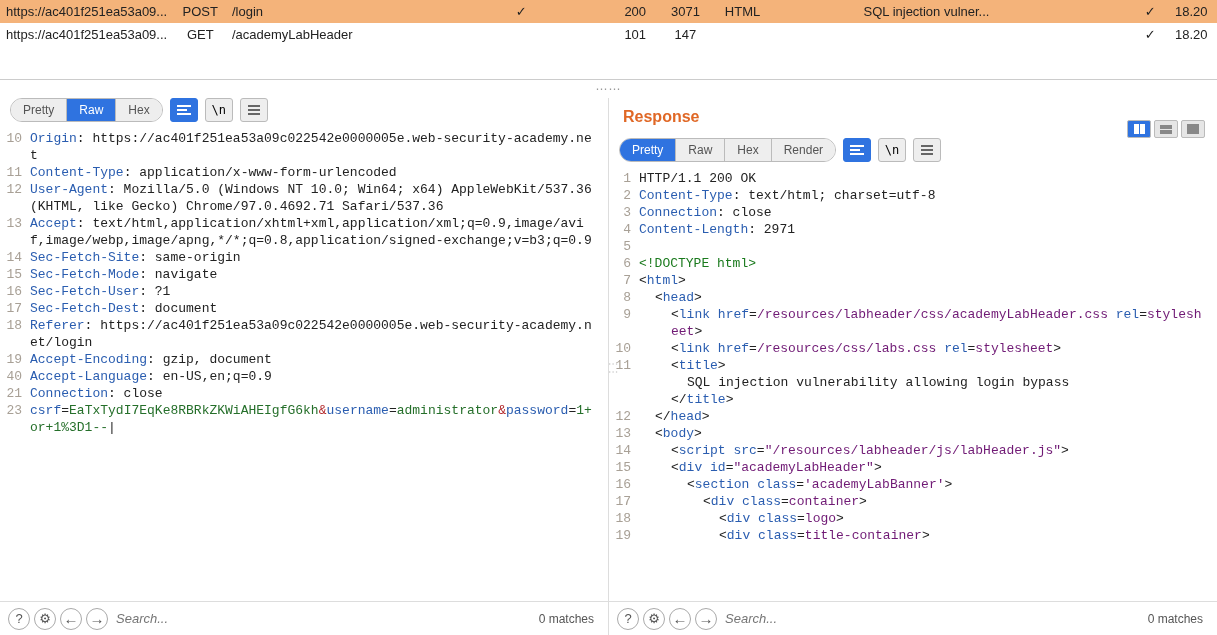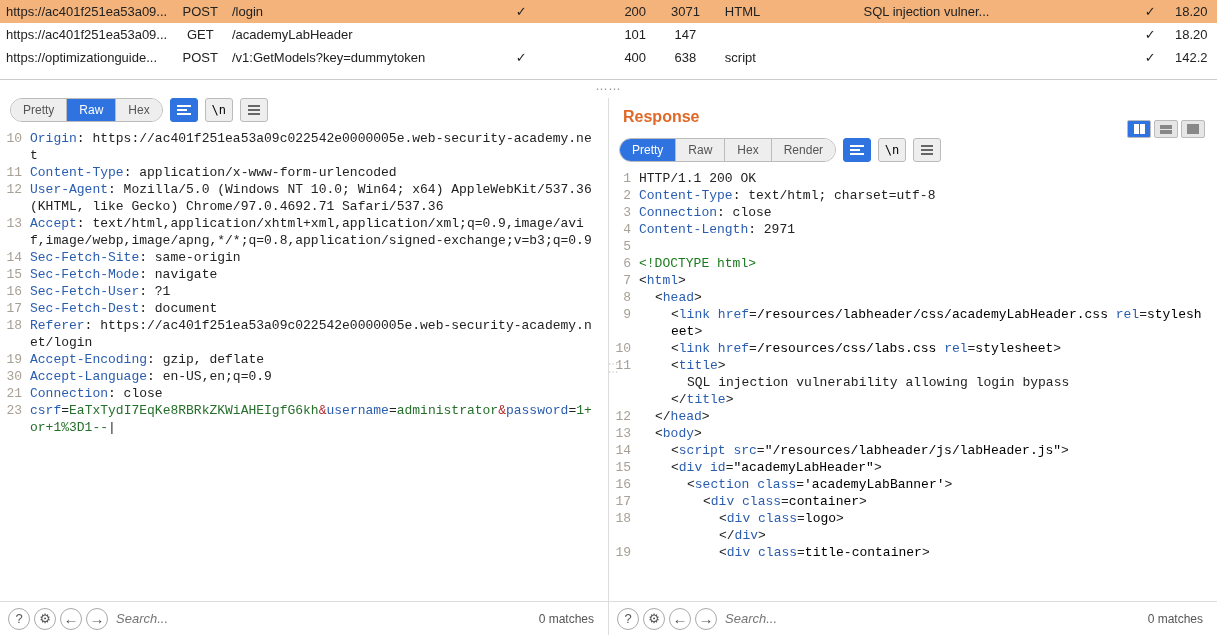--- a/index.html
+++ b/index.html
@@ -37,21 +37,21 @@
   .wrap-icon{display:flex;flex-direction:column;gap:2px;align-items:flex-start;}
   .wrap-icon span{height:2px;background:#fff;display:block;}
   .wrap-icon span:nth-child(1){width:14px;} .wrap-icon span:nth-child(2){width:10px;} .wrap-icon span:nth-child(3){width:14px;}
   .editor { flex:1; overflow:auto; padding: 2px 0 2px 2px; font-family: "Courier New", monospace; font-size:13px; line-height:17px; position:relative;}
   .editor::-webkit-scrollbar{width:10px;} .editor::-webkit-scrollbar-thumb{background:#ccc;border-radius:5px;}
   .line { display:flex; }
   .gutter { width:28px; text-align:right; color:#a8a096; padding-right:8px; flex-shrink:0; user-select:none;}
   .code { flex:1; white-space:pre-wrap; word-break:break-all; padding-right:10px;}
   .hk { color:#2a5db0;text-align:center; } 
   .tag { color:#2a5db0; }
-  .attr { color:#000000; }
+  .attr { color:#701a75; }
   .val { color:#256f2a; }
   .amp { color:#b22528; }
   .grn { color:#1a7a1d;}
   
   .bottom { display:flex; align-items:center; gap:4px; padding:4px 8px; border-top:1px solid #ddd; height:34px;}
   .circle { width:22px;height:22px;border:1px solid #aaa;border-radius:50%;display:flex;align-items:center;justify-content:center;font-size:13px;color:#555;background:#fff;}
   .gear::before{content:"\2699";}
   .arrow {font-size:15px;}
   .search { flex:1; }
   .search input { width:100%; border:none; outline:none; font-style:italic; color:#888; font-size:13px; padding:3px 4px;}
@@ -81,32 +81,20 @@
           <td class="c-meth">GET</td>
           <td class="c-path">/academyLabHeader</td>
           <td class="c-chk1"></td>
           <td class="c-status">101</td>
           <td class="c-len">147</td>
           <td class="c-mime"></td>
           <td class="c-title"></td>
           <td class="c-chk2">✓</td>
           <td class="c-time">18.20</td>
         </tr>
-        <tr>
-          <td class="c-host">https://optimizationguide...</td>
-          <td class="c-meth">POST</td>
-          <td class="c-path">/v1:GetModels?key=dummytoken</td>
-          <td class="c-chk1">✓</td>
-          <td class="c-status">400</td>
-          <td class="c-len">638</td>
-          <td class="c-mime">script</td>
-          <td class="c-title"></td>
-          <td class="c-chk2">✓</td>
-          <td class="c-time">142.2</td>
-        </tr>
       </tbody>
     </table>
 </div>
 
 <div class="handle">
   <span class="dots">⋯⋯</span>
 </div>
 
 <div class="panels">
 
@@ -167,24 +155,24 @@
         <div class="line">
           <div class="gutter">17</div>
           <div class="code"><span class="hk">Sec-Fetch-Dest</span><span>: document</span></div>
         </div>
         <div class="line">
           <div class="gutter">18</div>
           <div class="code"><span class="hk">Referer</span><span>: https://ac401f251ea53a09c022542e0000005e.web-security-academy.net/login</span></div>
         </div>
         <div class="line">
           <div class="gutter">19</div>
-          <div class="code"><span class="hk">Accept-Encoding</span><span>: gzip, deflate</span></div>
-        </div>
-        <div class="line">
-          <div class="gutter">30</div>
+          <div class="code"><span class="hk">Accept-Encoding</span><span>: gzip, document</span></div>
+        </div>
+        <div class="line">
+          <div class="gutter">40</div>
           <div class="code"><span class="hk">Accept-Language</span><span>: en-US,en;q=0.9</span></div>
         </div>
         <div class="line">
           <div class="gutter">21</div>
           <div class="code"><span class="hk">Connection</span><span>: close</span></div>
         </div>
         <div class="line">
           <div class="gutter">23</div>
           <div class="code"><span class="hk">csrf</span><span>=</span><span class="val">EaTxTydI7EqKe8RBRkZKWiAHEIgfG6kh</span><span class="amp">&amp;</span><span class="hk">username</span><span>=</span><span class="val">administrator</span><span class="amp">&amp;</span><span class="hk">password</span><span>=</span><span class="val">1+or+1%3D1--</span><span>|</span></div>
         </div>
@@ -323,24 +311,20 @@
         </div>
         <div class="line">
           <div class="gutter">17</div>
           <div class="code" style="padding-left: 64px;"><span>&lt;</span><span class="tag">div</span><span> </span><span class="hk">class</span><span>=</span><span class="attr">container</span><span>&gt;</span></div>
         </div>
         <div class="line">
           <div class="gutter">18</div>
           <div class="code" style="padding-left: 80px;"><span>&lt;</span><span class="tag">div</span><span> </span><span class="hk">class</span><span>=</span><span class="attr">logo</span><span>&gt;</span></div>
         </div>
         <div class="line">
-          <div class="gutter"></div>
-          <div class="code" style="padding-left: 80px;"><span>&lt;/</span><span class="tag">div</span><span>&gt;</span></div>
-        </div>
-        <div class="line">
           <div class="gutter">19</div>
           <div class="code" style="padding-left: 80px;"><span>&lt;</span><span class="tag">div</span><span> </span><span class="hk">class</span><span>=</span><span class="attr">title-container</span><span>&gt;</span></div>
         </div>
       </div>
     <div class="bottom">
       <div class="circle">?</div>
       <div class="circle gear"></div>
       <div class="circle">
           <span class="arrow">←</span>
         </div>

